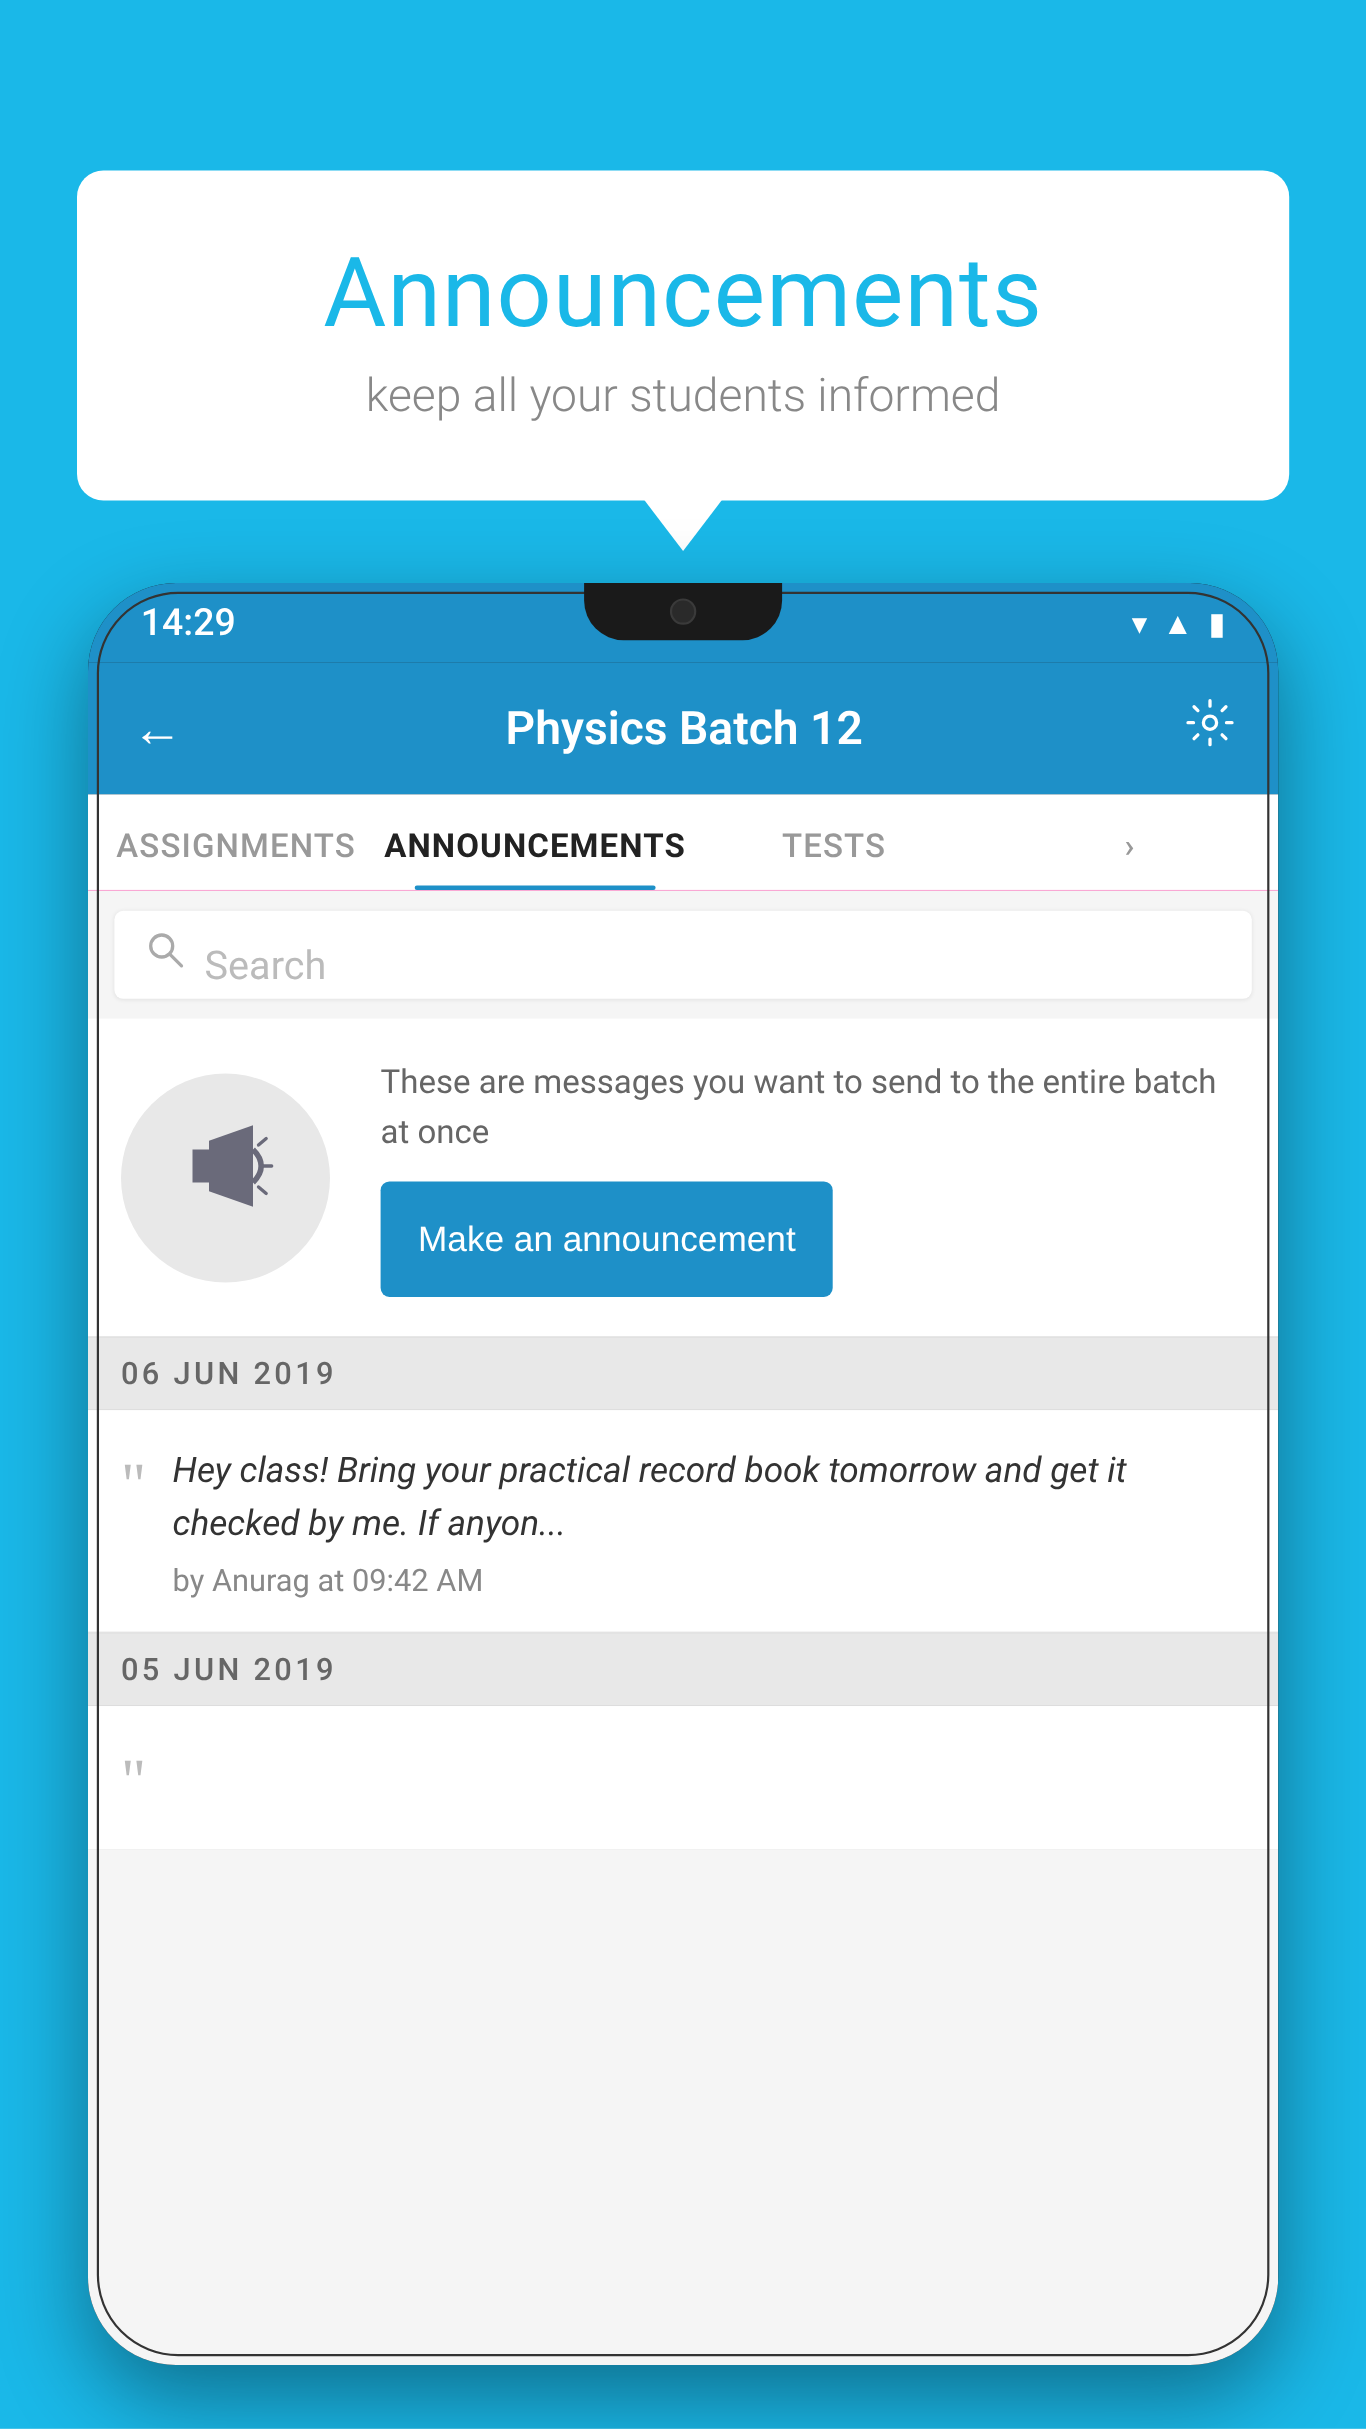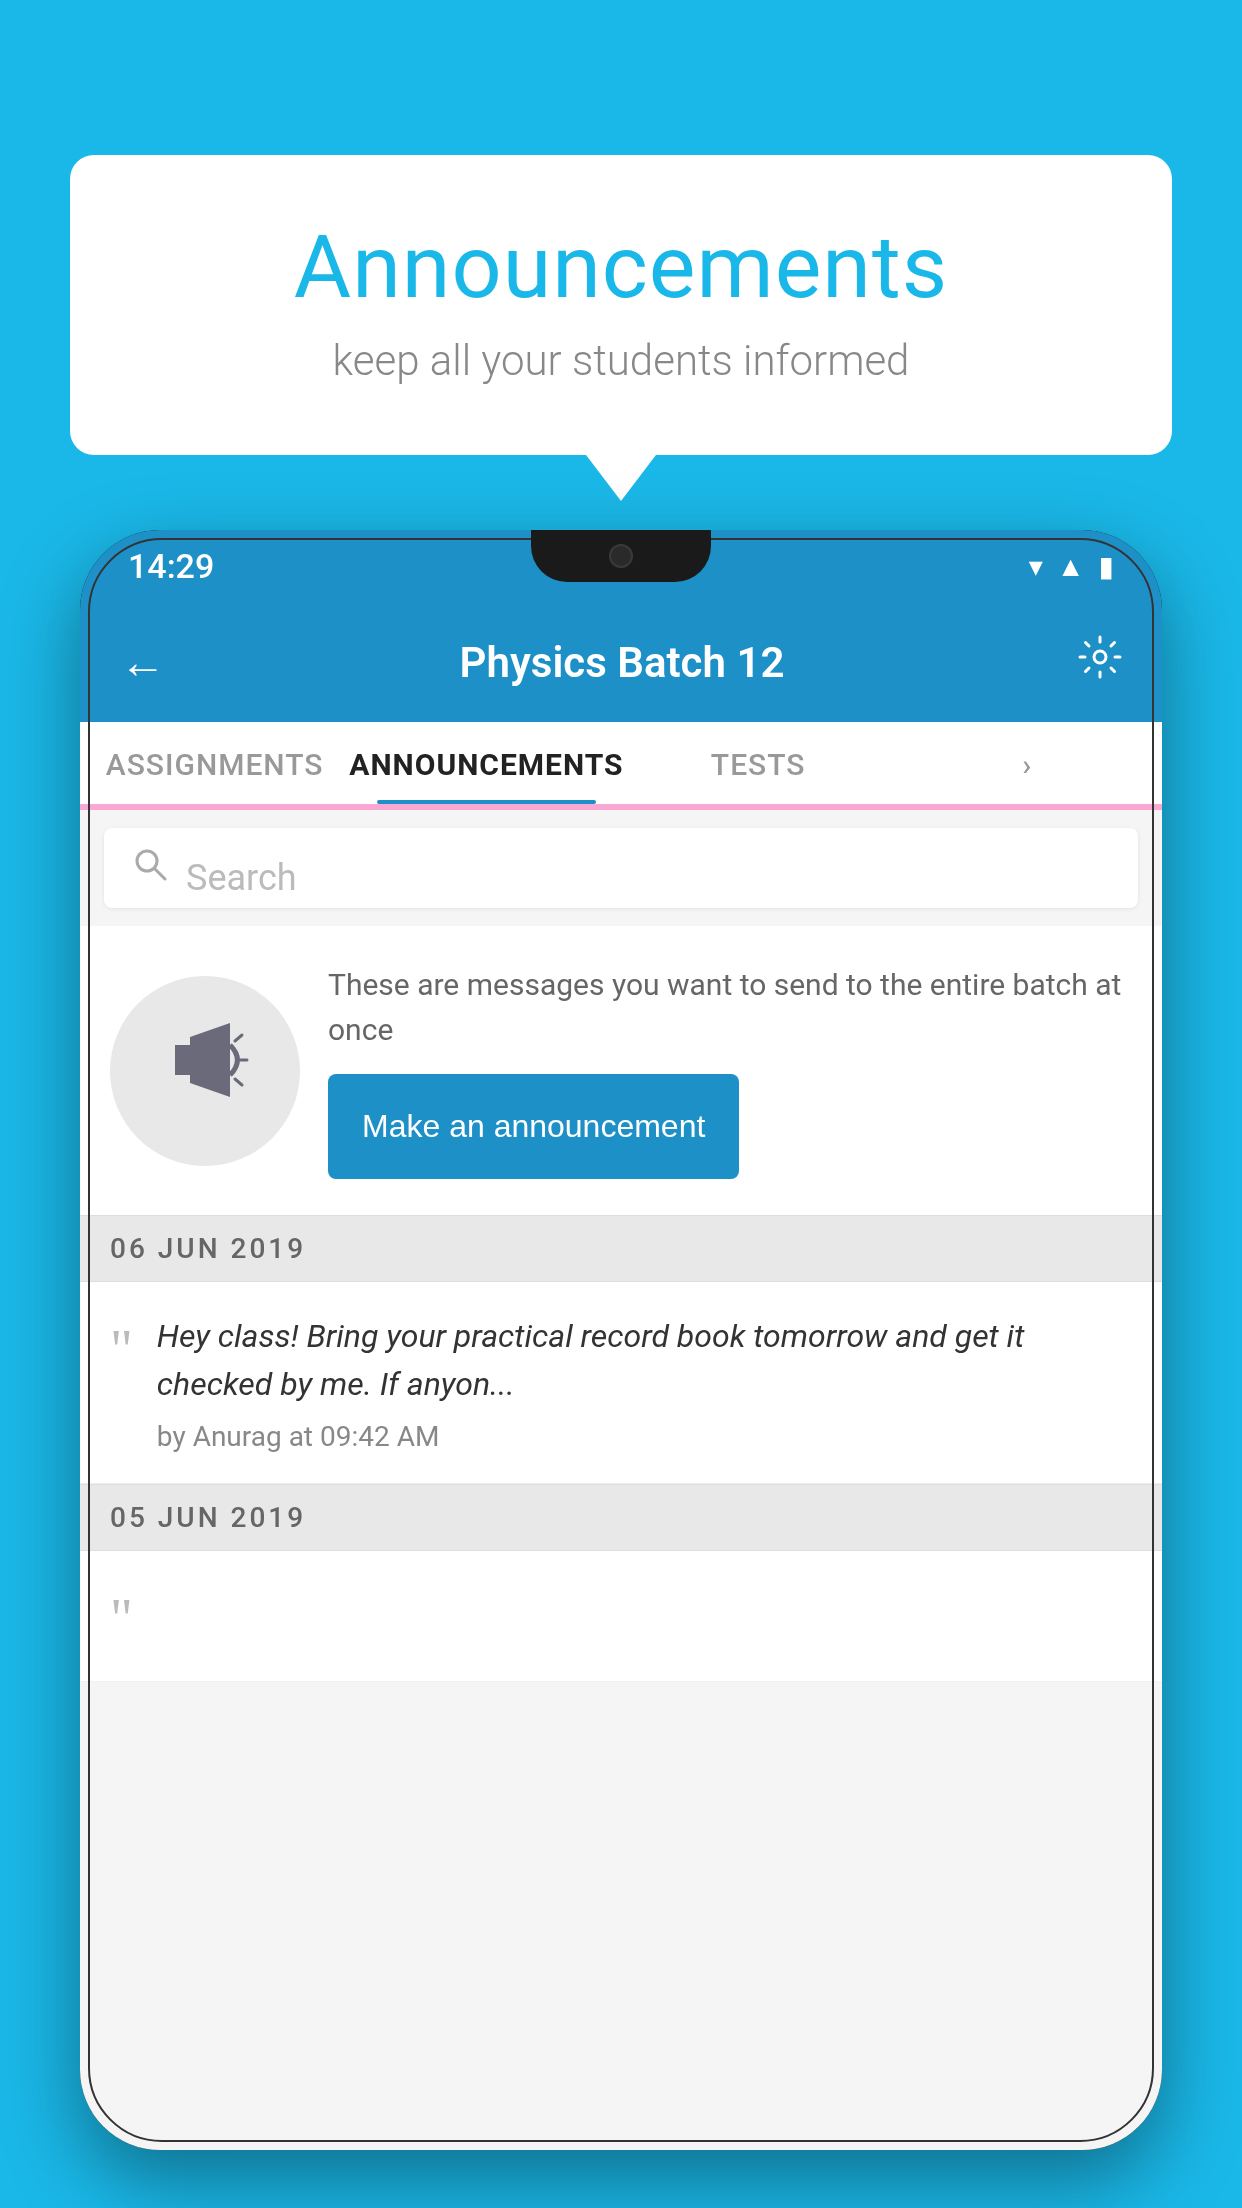--- a/index.html
+++ b/index.html
@@ -177,21 +177,21 @@
     
     .tabs-bar {
       position: absolute;
       top: 192px;
       left: 0;
       right: 0;
       height: 88px;
       background: white;
       display: flex;
       align-items: flex-end;
-      border-bottom: 6px solid #f9a8d4;
+      border-bottom: 1px solid #f9a8d4;
       z-index: 40;
     }
     .tab-item {
       flex: 1;
       text-align: center;
       padding-bottom: 22px;
       font-size: 30px;
       color: #999;
       font-weight: 500;
       letter-spacing: 1px;
@@ -246,21 +246,21 @@
       margin-top: 20px;
     }
 
     
     .announcement-prompt {
       background: white;
       margin: 0 0 0 0;
       padding: 36px 30px;
       display: flex;
       align-items: center;
-      gap: 28px;
+      gap: 46px;
     }
     .megaphone-circle {
       width: 190px;
       height: 190px;
       background: #e8e8e8;
       border-radius: 50%;
       flex-shrink: 0;
       display: flex;
       align-items: center;
       justify-content: center;

